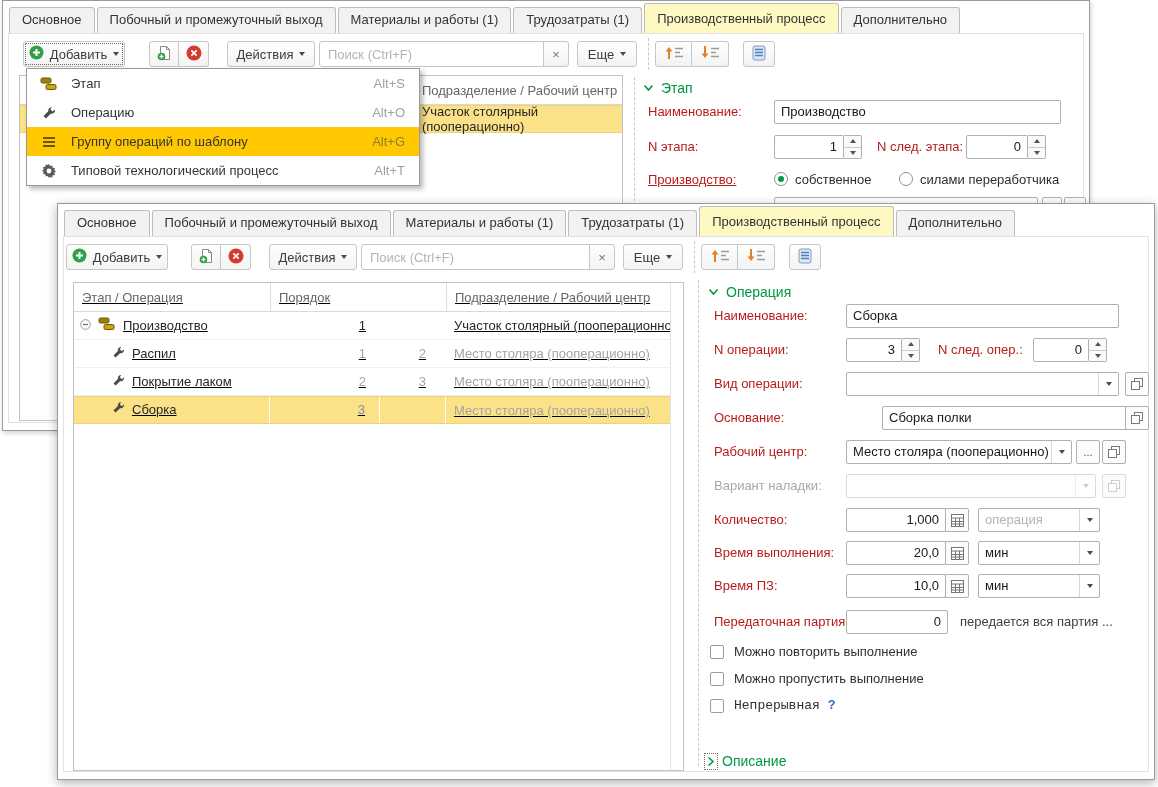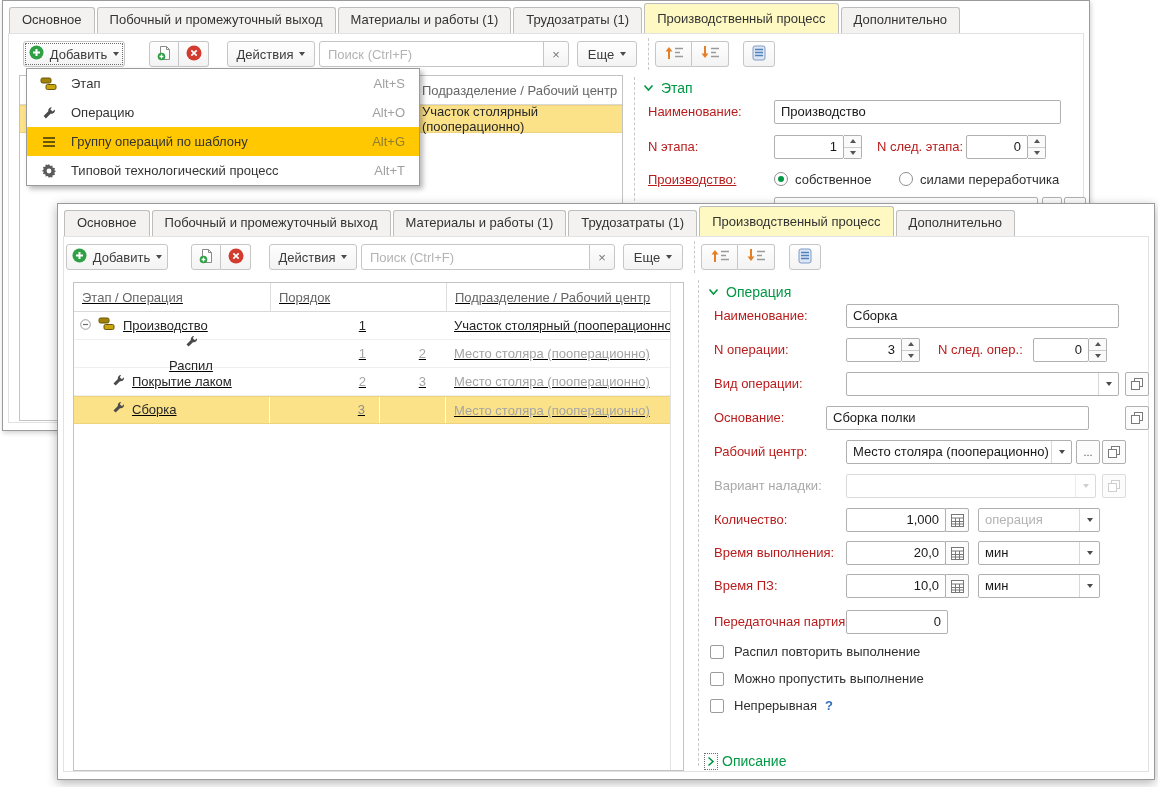--- a/index.html
+++ b/index.html
@@ -333,21 +333,21 @@
                 <rect x="1" y="1" width="10" height="5" rx="1.5" fill="#a08209" stroke="#6b5606"></rect>
                 <rect x="6" y="7.5" width="10" height="5" rx="1.5" fill="#caa50c" stroke="#6b5606"></rect>
               </svg></span>
           <span>Производство</span>
         </div>
         <div class="cB1">1</div>
         <div class="cB2"></div>
         <div class="cC">Участок столярный (пооперационно)</div>
       </div>
       <div class="trow dim">
-        <div class="cA" style="padding-left:38px;flex-direction:column;">
+        <div class="cA" style="padding-left:38px;">
           <span><svg width="13" height="13" viewBox="0 0 14 14">
                 <path d="M9.8 1.2a3.4 3.4 0 0 0-3.5 4.1L1.6 10.1l2.3 2.3 4.7-4.7a3.4 3.4 0 0 0 4.2-4.3L10.6 5.6 8.4 3.4z" fill="#4a4a4a"></path>
               </svg></span>
           <span>Распил</span>
         </div>
         <div class="cB1">1</div>
         <div class="cB2">2</div>
         <div class="cC">Место столяра (пооперационно)</div>
       </div>
       <div class="trow dim">
@@ -415,21 +415,21 @@
         </span>
     </div>
     <div class="sq" style="left:1067px;top:168px;">
       <svg width="12" height="12">
           <rect x="3.5" y="0.5" width="8" height="8" fill="#fff" stroke="#7a7a7a"></rect>
           <rect x="0.5" y="3.5" width="8" height="8" fill="#fff" stroke="#7a7a7a"></rect>
         </svg>
     </div>
 
     <div class="lbl" style="left:656px;top:202px;">Основание:</div>
-    <div class="inp" style="left:768px;top:202px;width:263px;">Сборка полки</div>
+    <div class="inp" style="left:824px;top:202px;width:263px;">Сборка полки</div>
     <div class="sq" style="left:1067px;top:202px;">
       <svg width="12" height="12">
           <rect x="3.5" y="0.5" width="8" height="8" fill="#fff" stroke="#7a7a7a"></rect>
           <rect x="0.5" y="3.5" width="8" height="8" fill="#fff" stroke="#7a7a7a"></rect>
         </svg>
     </div>
 
     <div class="lbl" style="left:656px;top:236px;">Рабочий центр:</div>
     <div class="inp" style="left:788px;top:236px;width:226px;padding-right:24px;">
       <span>Место столяра (пооперационно)</span>
@@ -501,27 +501,28 @@
     </div>
     <div class="inp" style="left:920px;top:370px;width:122px;">
       <span>мин</span>
       <span class="dd">
           <span class="car"></span>
         </span>
     </div>
 
     <div class="lbl" style="left:656px;top:406px;">Передаточная партия:</div>
     <div class="inp num" style="left:788px;top:406px;width:102px;">0</div>
+    <div class="hint" style="left:902px;top:406px;">передается вся партия ...</div>
 
     <div class="cbx" style="left:652px;top:441px;"></div>
-    <div class="rlbl" style="left:676px;top:440px;">Распил повторить выполнение</div>
+    <div class="rlbl" style="left:676px;top:440px;">Можно повторить выполнение</div>
     <div class="cbx" style="left:652px;top:468px;"></div>
     <div class="rlbl" style="left:676px;top:467px;">Можно пропустить выполнение</div>
     <div class="cbx" style="left:652px;top:495px;"></div>
-    <div class="rlbl" style="left:676px;top:494px;">
+    <div class="rlbl" style="left:676px;top:494px;font-family:Liberation Mono, monospace;">
       <span>Непрерывная</span><span class="help">?</span>
     </div>
 
     <div class="sect" style="left:649px;top:549px;">
       <span class="dotbox">
           <svg width="8" height="11">
             <path d="M1.5 1.5L6 5.5l-4.5 4" stroke="#009845" stroke-width="1.6" fill="none"></path>
           </svg>
         </span>
       <span>Описание</span>

